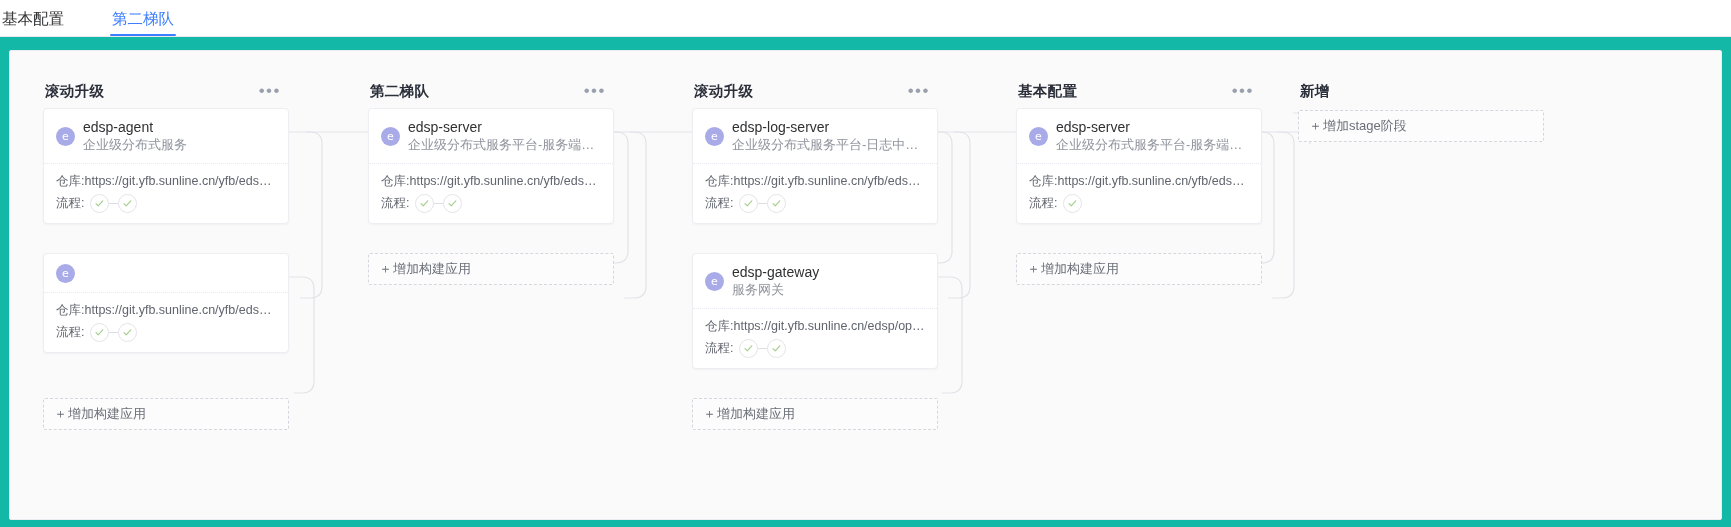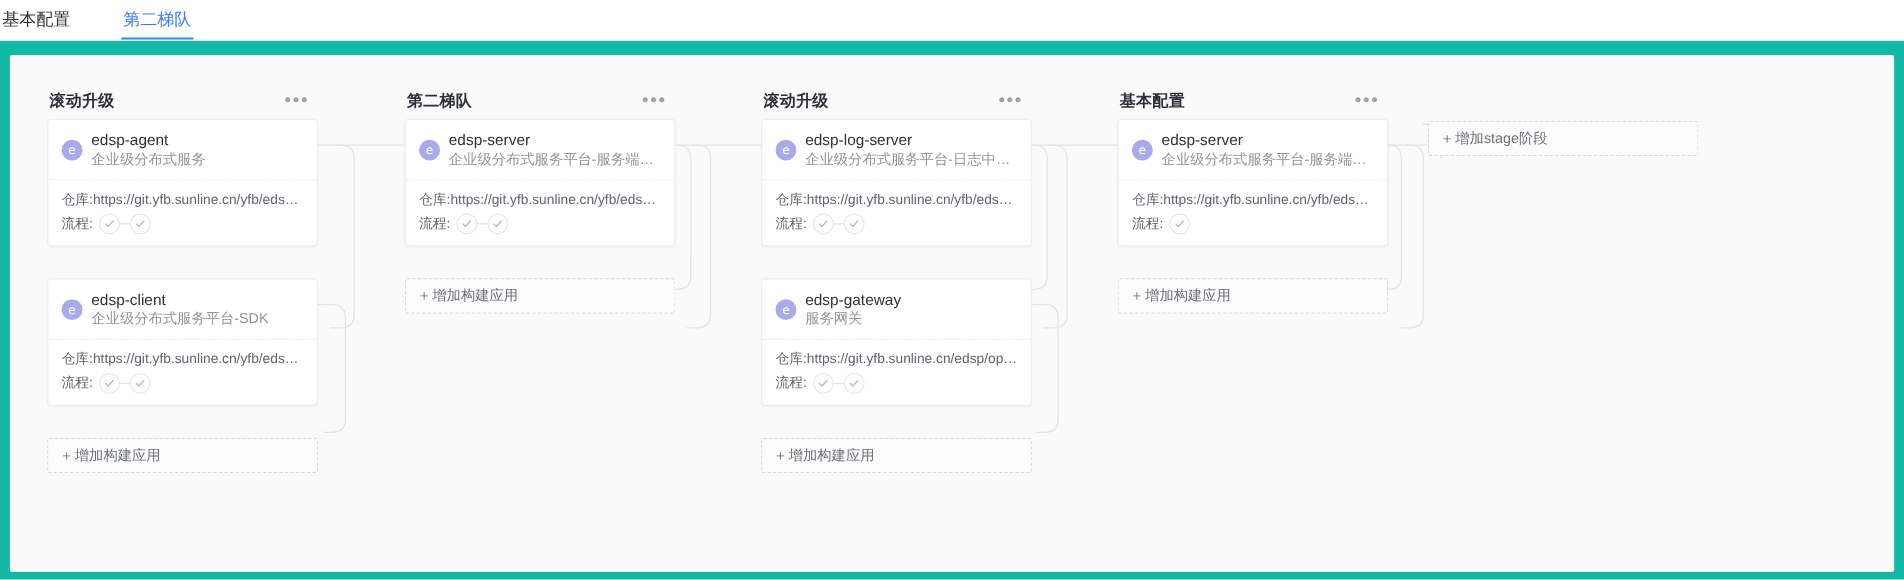--- a/index.html
+++ b/index.html
@@ -214,24 +214,20 @@
                   </svg>
                 </span>
             </span>
           </div>
         </div>
       </div>
 
       <div class="card" style="left:33px; top:202px;">
         <div class="card-top">
           <span class="avatar">e</span>
-          <span class="card-names">
-            <span class="card-name">edsp-client</span>
-            <span class="card-desc">企业级分布式服务平台-SDK</span>
-          </span>
         </div>
         <div class="card-body">
           <div class="card-repo"><span>仓库:</span><span>https://git.yfb.sunline.cn/yfb/edsp/…</span></div>
           <div class="card-flow">
             <span class="flow-label">流程:</span>
             <span class="steps">
               <span class="step">
                   <svg width="11" height="11" viewBox="0 0 12 12">
                     <path d="M2.2 6.2 L4.6 8.6 L9.6 3.2" stroke="#a6cf8f" stroke-width="1.3" fill="none" stroke-linecap="round" stroke-linejoin="round"></path>
                   </svg>
@@ -391,20 +387,25 @@
             </span>
           </div>
         </div>
       </div>
 
       <div class="add-btn" style="left:1006px; top:202px; width:246px;">
         <span class="plus">＋</span>
         <span>增加构建应用</span>
       </div>
 
+      <div class="stage" style="left:1288px; top:20px; width:250px;">
+        <div class="stage-head">
+          <span class="stage-title">新增</span>
+        </div>
+      </div>
 
       <div class="add-btn" style="left:1288px; top:59px; width:246px;">
         <span class="plus">＋</span>
         <span>增加stage阶段</span>
       </div>
 
     </div>
   </div>
 </div>
 

